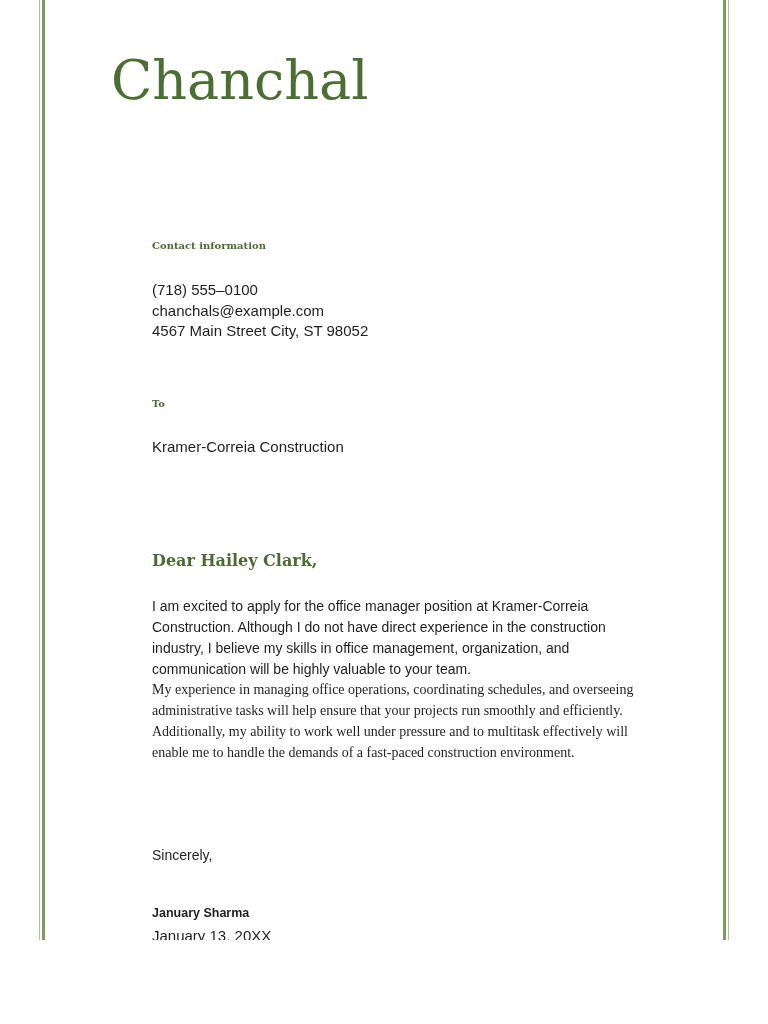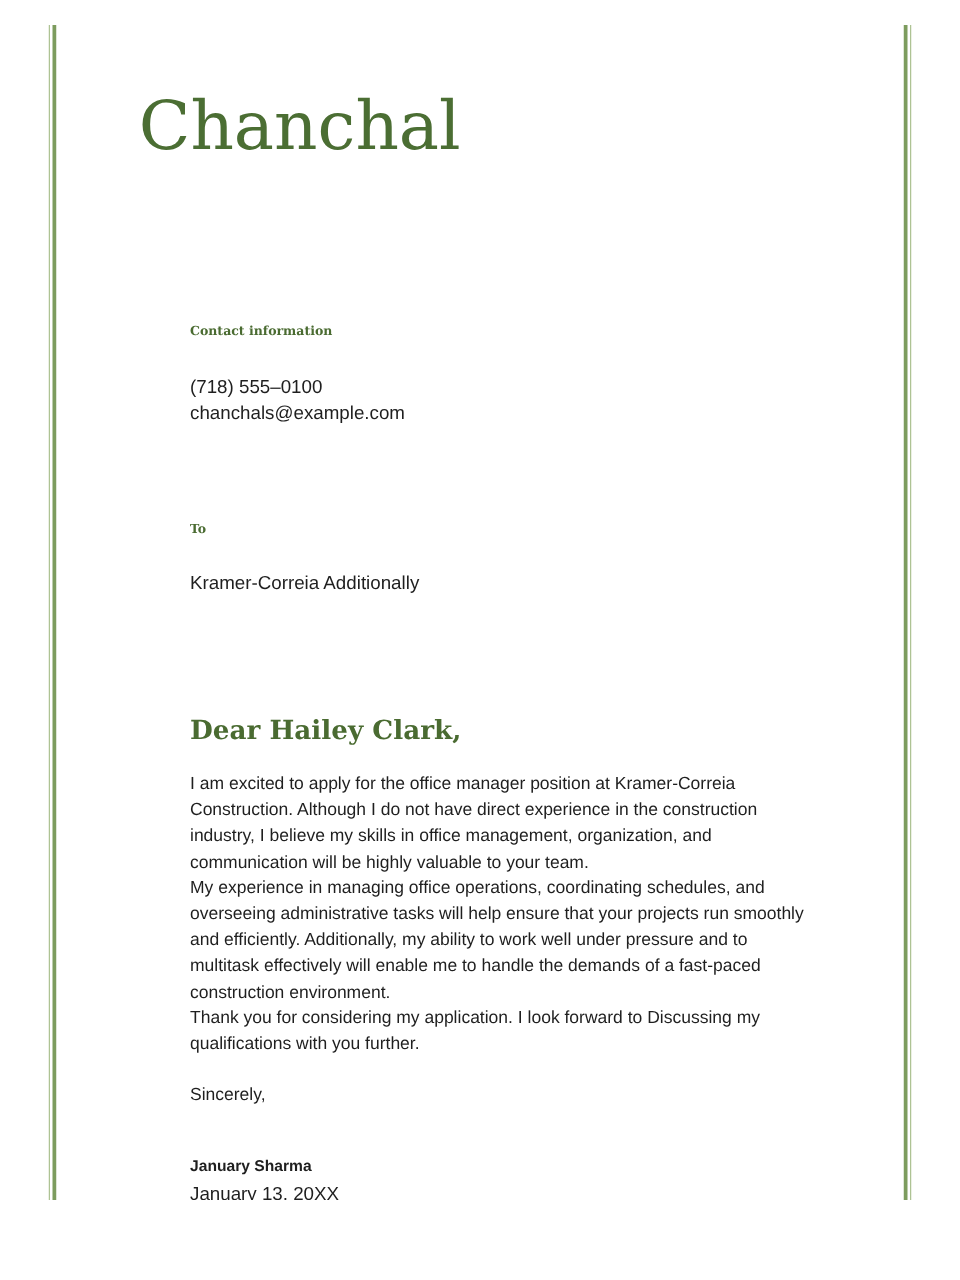--- a/index.html
+++ b/index.html
@@ -7,21 +7,20 @@
     padding: 0;
     background: #ffffff;
   }
   .page {
     position: relative;
     width: 768px;
     height: 940px;
     background: #ffffff;
     overflow: hidden;
     font-family: "Liberation Sans", sans-serif;
-    margin-top: 20px;
   }
   
   .rule {
     position: absolute;
     top: 0;
     bottom: 0;
     width: 1px;
     background: #aec394;
   }
   .rule.thick {
@@ -67,34 +66,34 @@
   .contact-lines { top: 280px; }
   .to-lines      { top: 437px; }
   .info-lines div { margin: 0; }
 
   .salutation {
     left: 152px;
     top: 551px;
     margin: 0;
     font-family: "DejaVu Serif", "Liberation Serif", serif;
     font-weight: 700;
-    font-size: 21px;
+    font-size: 16px;
     color: #4a6b31;
   }
 
   .paragraph {
     left: 152px;
     width: 505px;
     margin: 0;
     font-size: 14px;
     line-height: 21px;
     color: #1f1f1f;
   }
   .para-1 { top: 596px; }
-  .para-2 { top: 679px; }
+  .para-2 { top: 679px; font-family: Liberation Serif, serif; }
   .para-3 { top: 783px; }
 
   .closing   { left: 152px; top: 845px; font-size: 14px; line-height: 21px; color: #1f1f1f; }
   .sig-name  { left: 152px; top: 903px; font-size: 12.5px; line-height: 21px; color: #1f1f1f; font-weight: 700; }
   .sig-date  { left: 152px; top: 925px; font-size: 15px; line-height: 21px; color: #1f1f1f; }
 </style>
 </head>
 <body>
 
 <div class="page">
@@ -104,35 +103,35 @@
   <div class="rule thick right-inner"></div>
   <div class="rule right-outer"></div>
 
   <h1 class="block title"><span>Chanchal</span><br></h1>
 
   <h2 class="block section-heading heading-contact">Contact information</h2>
 
   <div class="block info-lines contact-lines">
     <div>(718) 555–0100</div>
     <div>chanchals@example.com</div>
+    <div>4567 Main Street City, ST 98052</div>
   </div>
 
   <h2 class="block section-heading heading-to">To</h2>
 
   <div class="block info-lines to-lines">
-    <div>Kramer-Correia Additionally</div>
+    <div>Kramer-Correia Construction</div>
   </div>
 
   <h3 class="block salutation">Dear Hailey Clark,</h3>
 
   <p class="block paragraph para-1">I am excited to apply for the office manager position at Kramer-Correia Construction. Although I do not have direct experience in the construction industry, I believe my skills in office management, organization, and communication will be highly valuable to your team.</p>
 
   <p class="block paragraph para-2">My experience in managing office operations, coordinating schedules, and overseeing administrative tasks will help ensure that your projects run smoothly and efficiently. Additionally, my ability to work well under pressure and to multitask effectively will enable me to handle the demands of a fast-paced construction environment.</p>
 
-  <p class="block paragraph para-3">Thank you for considering my application. I look forward to Discussing my qualifications with you further.</p>
 
   <div class="block closing">Sincerely,</div>
 
   <div class="block sig-name">January Sharma</div>
 
   <div class="block sig-date">January 13, 20XX</div>
 
 </div>
 
 </body></html>

